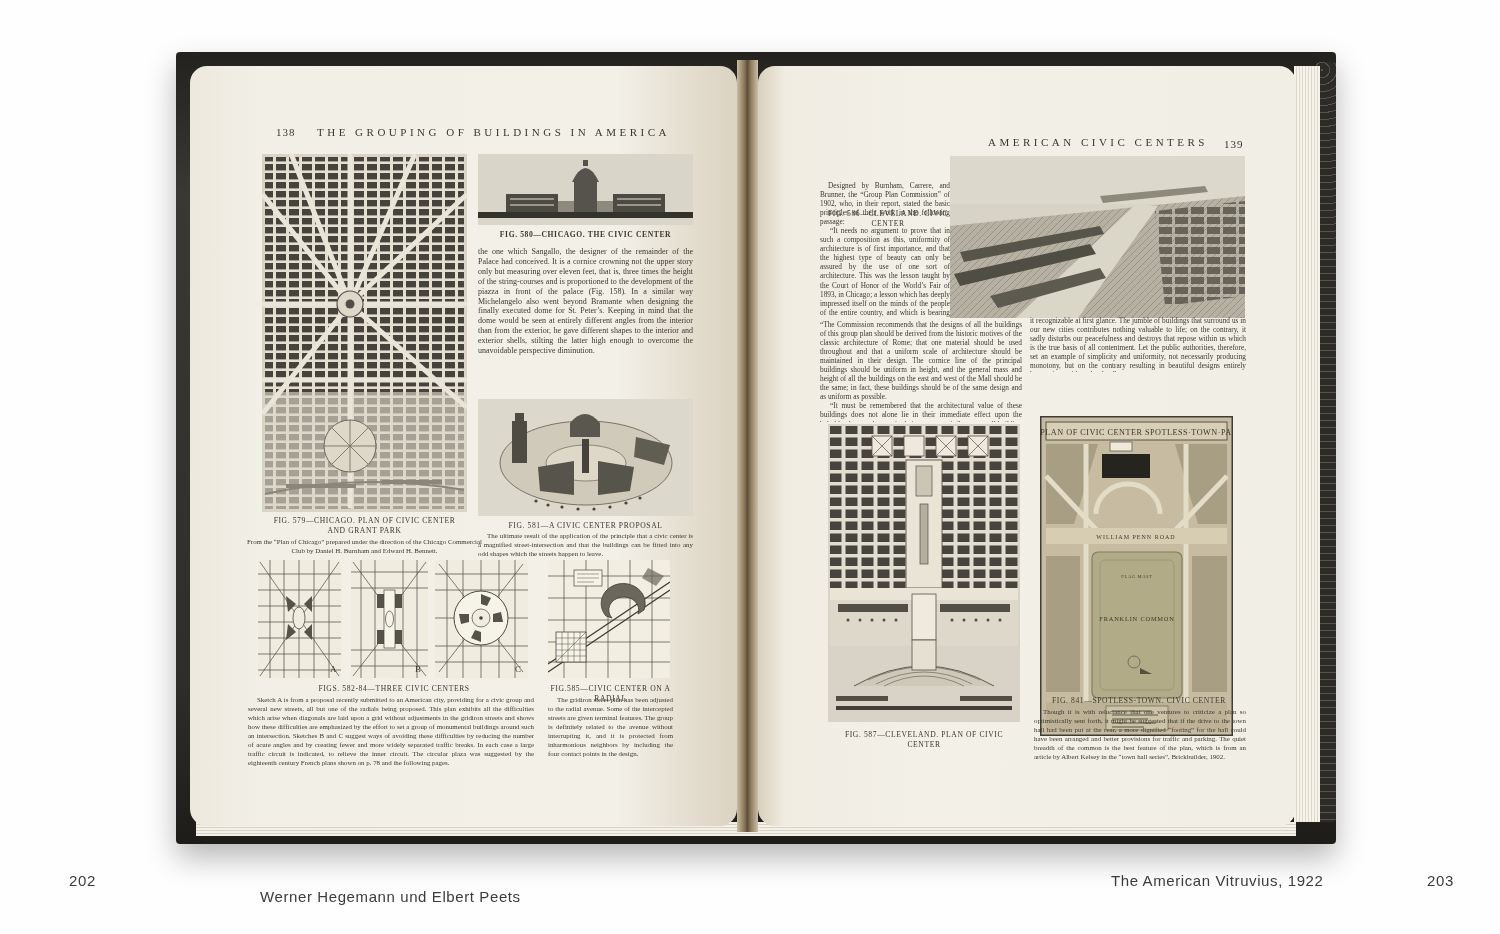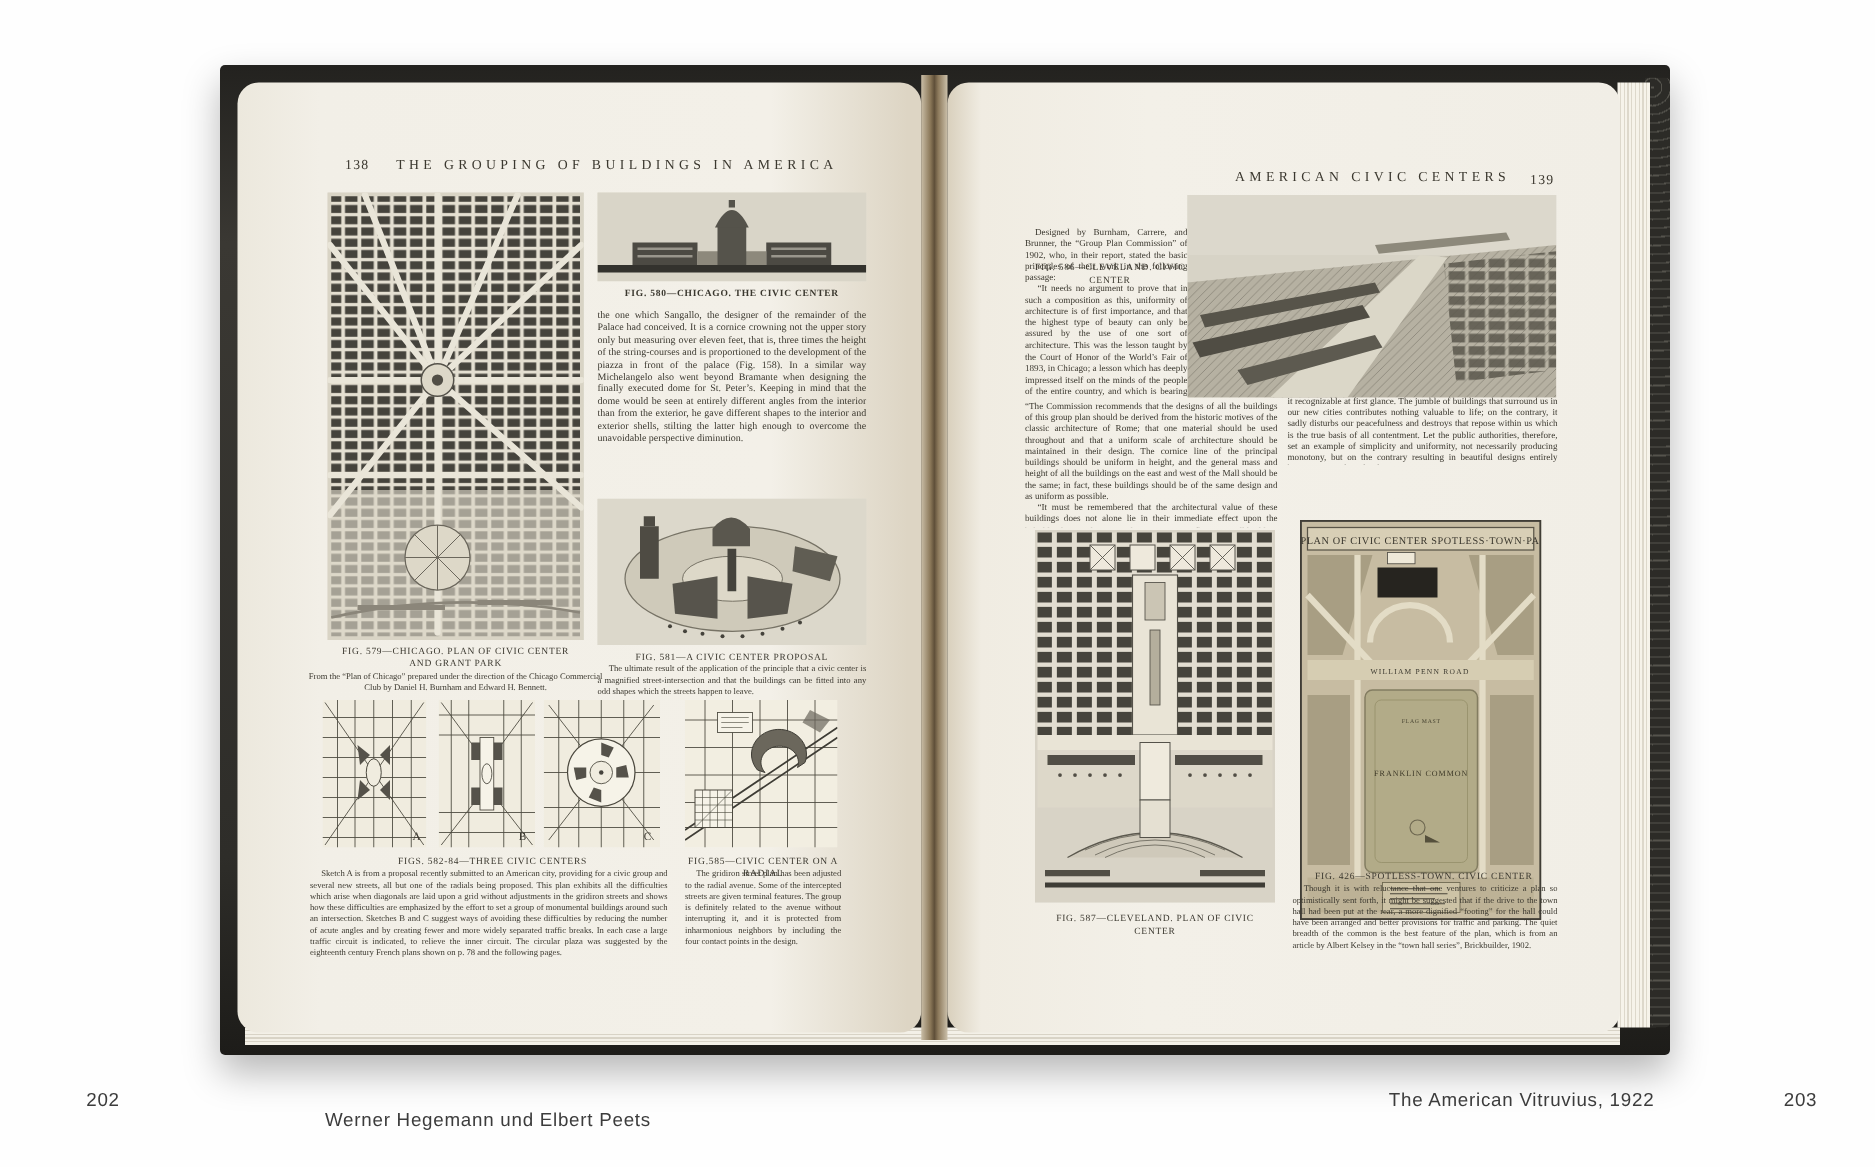--- a/index.html
+++ b/index.html
@@ -366,21 +366,21 @@
         <rect x="66" y="290" width="62" height="24" fill="#cdc3a6" stroke="#6d6750" stroke-width="0.7"></rect>
         <g stroke="#4a463a" stroke-width="0.9">
           <line x1="72" y1="295" x2="112" y2="295"></line>
             <line x1="72" y1="299" x2="118" y2="299"></line>
           <line x1="72" y1="303" x2="108" y2="303"></line>
             <line x1="72" y1="307" x2="116" y2="307"></line>
           <line x1="72" y1="311" x2="104" y2="311"></line>
         </g>
       </svg>
     </div>
-    <div class="caption abs" style="left:276px;top:630px;width:210px;">FIG. 426—SPOTLESS-TOWN. CIVIC CENTER</div>
+    <div class="caption abs" style="left:276px;top:630px;width:210px;">FIG. 841—SPOTLESS-TOWN. CIVIC CENTER</div>
     <div class="note abs clip" style="left:276px;top:642px;width:212px;height:62px;"><span class="ind"></span><span>Though it is with reluctance that one ventures to criticize a plan so optimistically sent forth, it might be suggested that if the drive to the town hall had been put at the rear, a more dignified “footing” for the hall could have been arranged and better provisions for traffic and parking. The quiet breadth of the common is the best feature of the plan, which is from an article by Albert Kelsey in the “town hall series”, Brickbuilder, 1902.</span></div>
   </div>
 
   <div class="catline" style="left:69px;">202</div>
   <div class="catline" style="left:260px;margin-top:16px;">Werner Hegemann und Elbert Peets</div>
   <div class="catline" style="left:1111px;">The American Vitruvius, 1922</div>
   <div class="catline" style="left:1427px;">203</div>
 
 </div>
 

